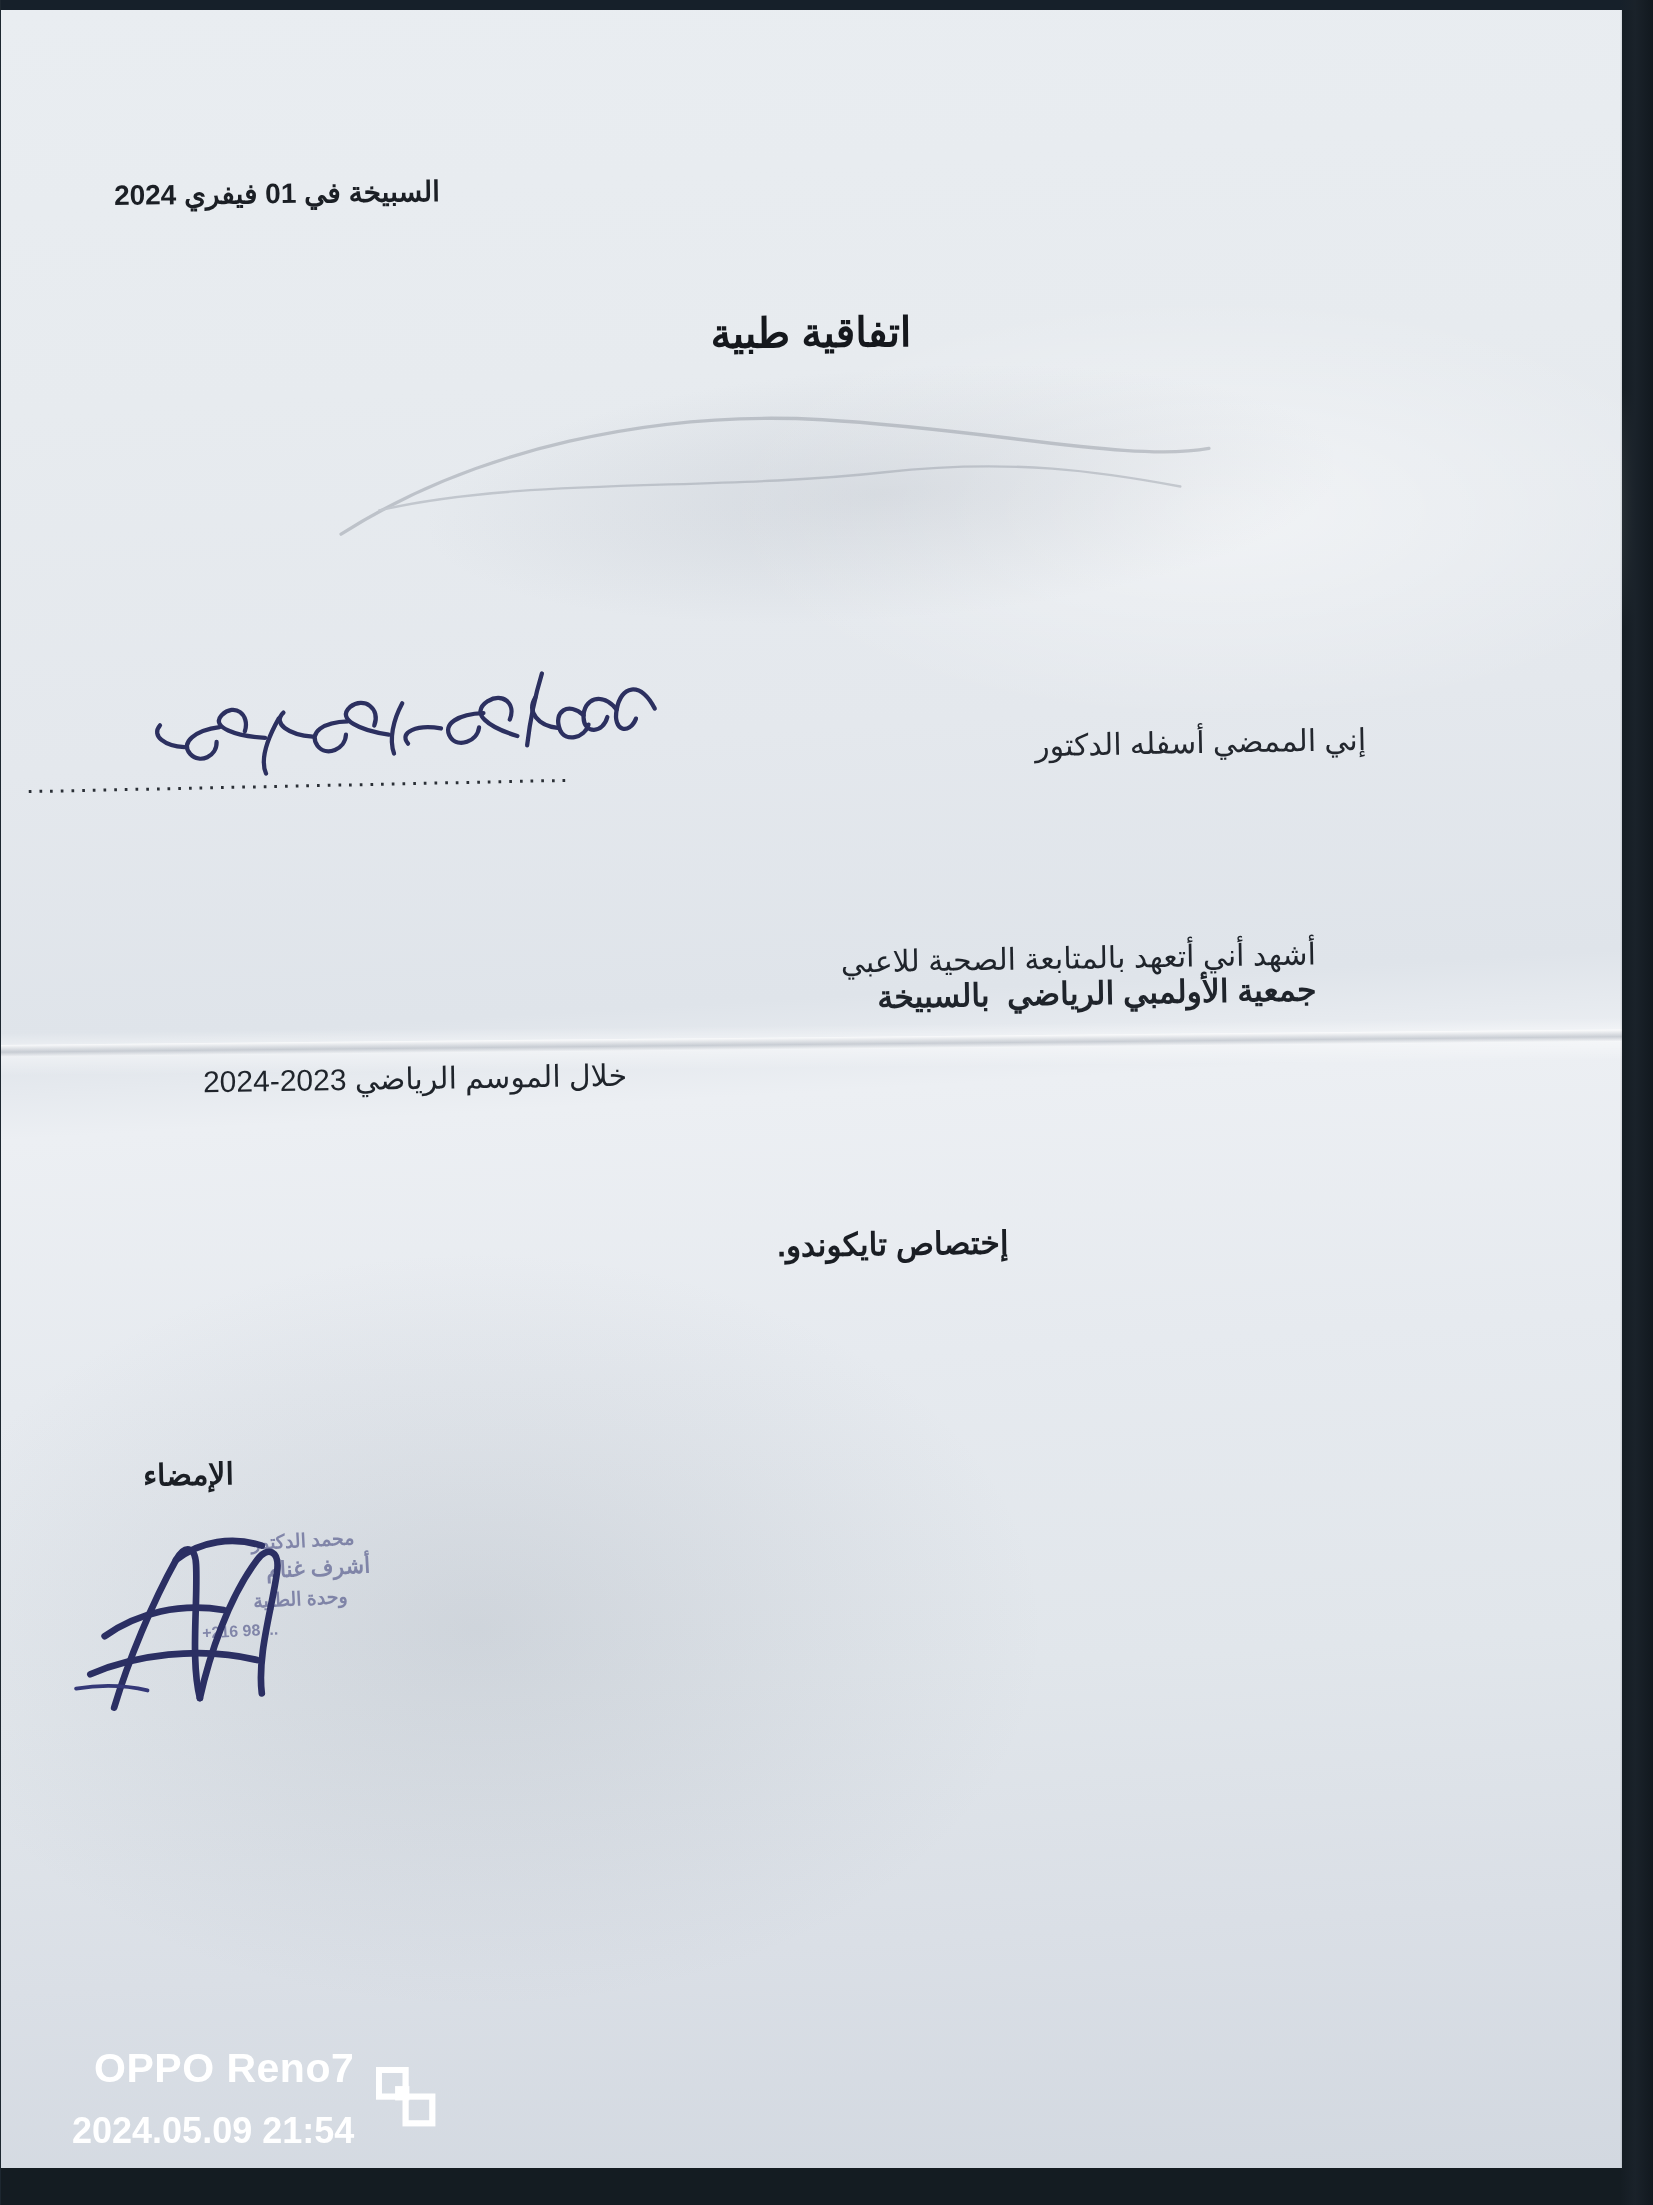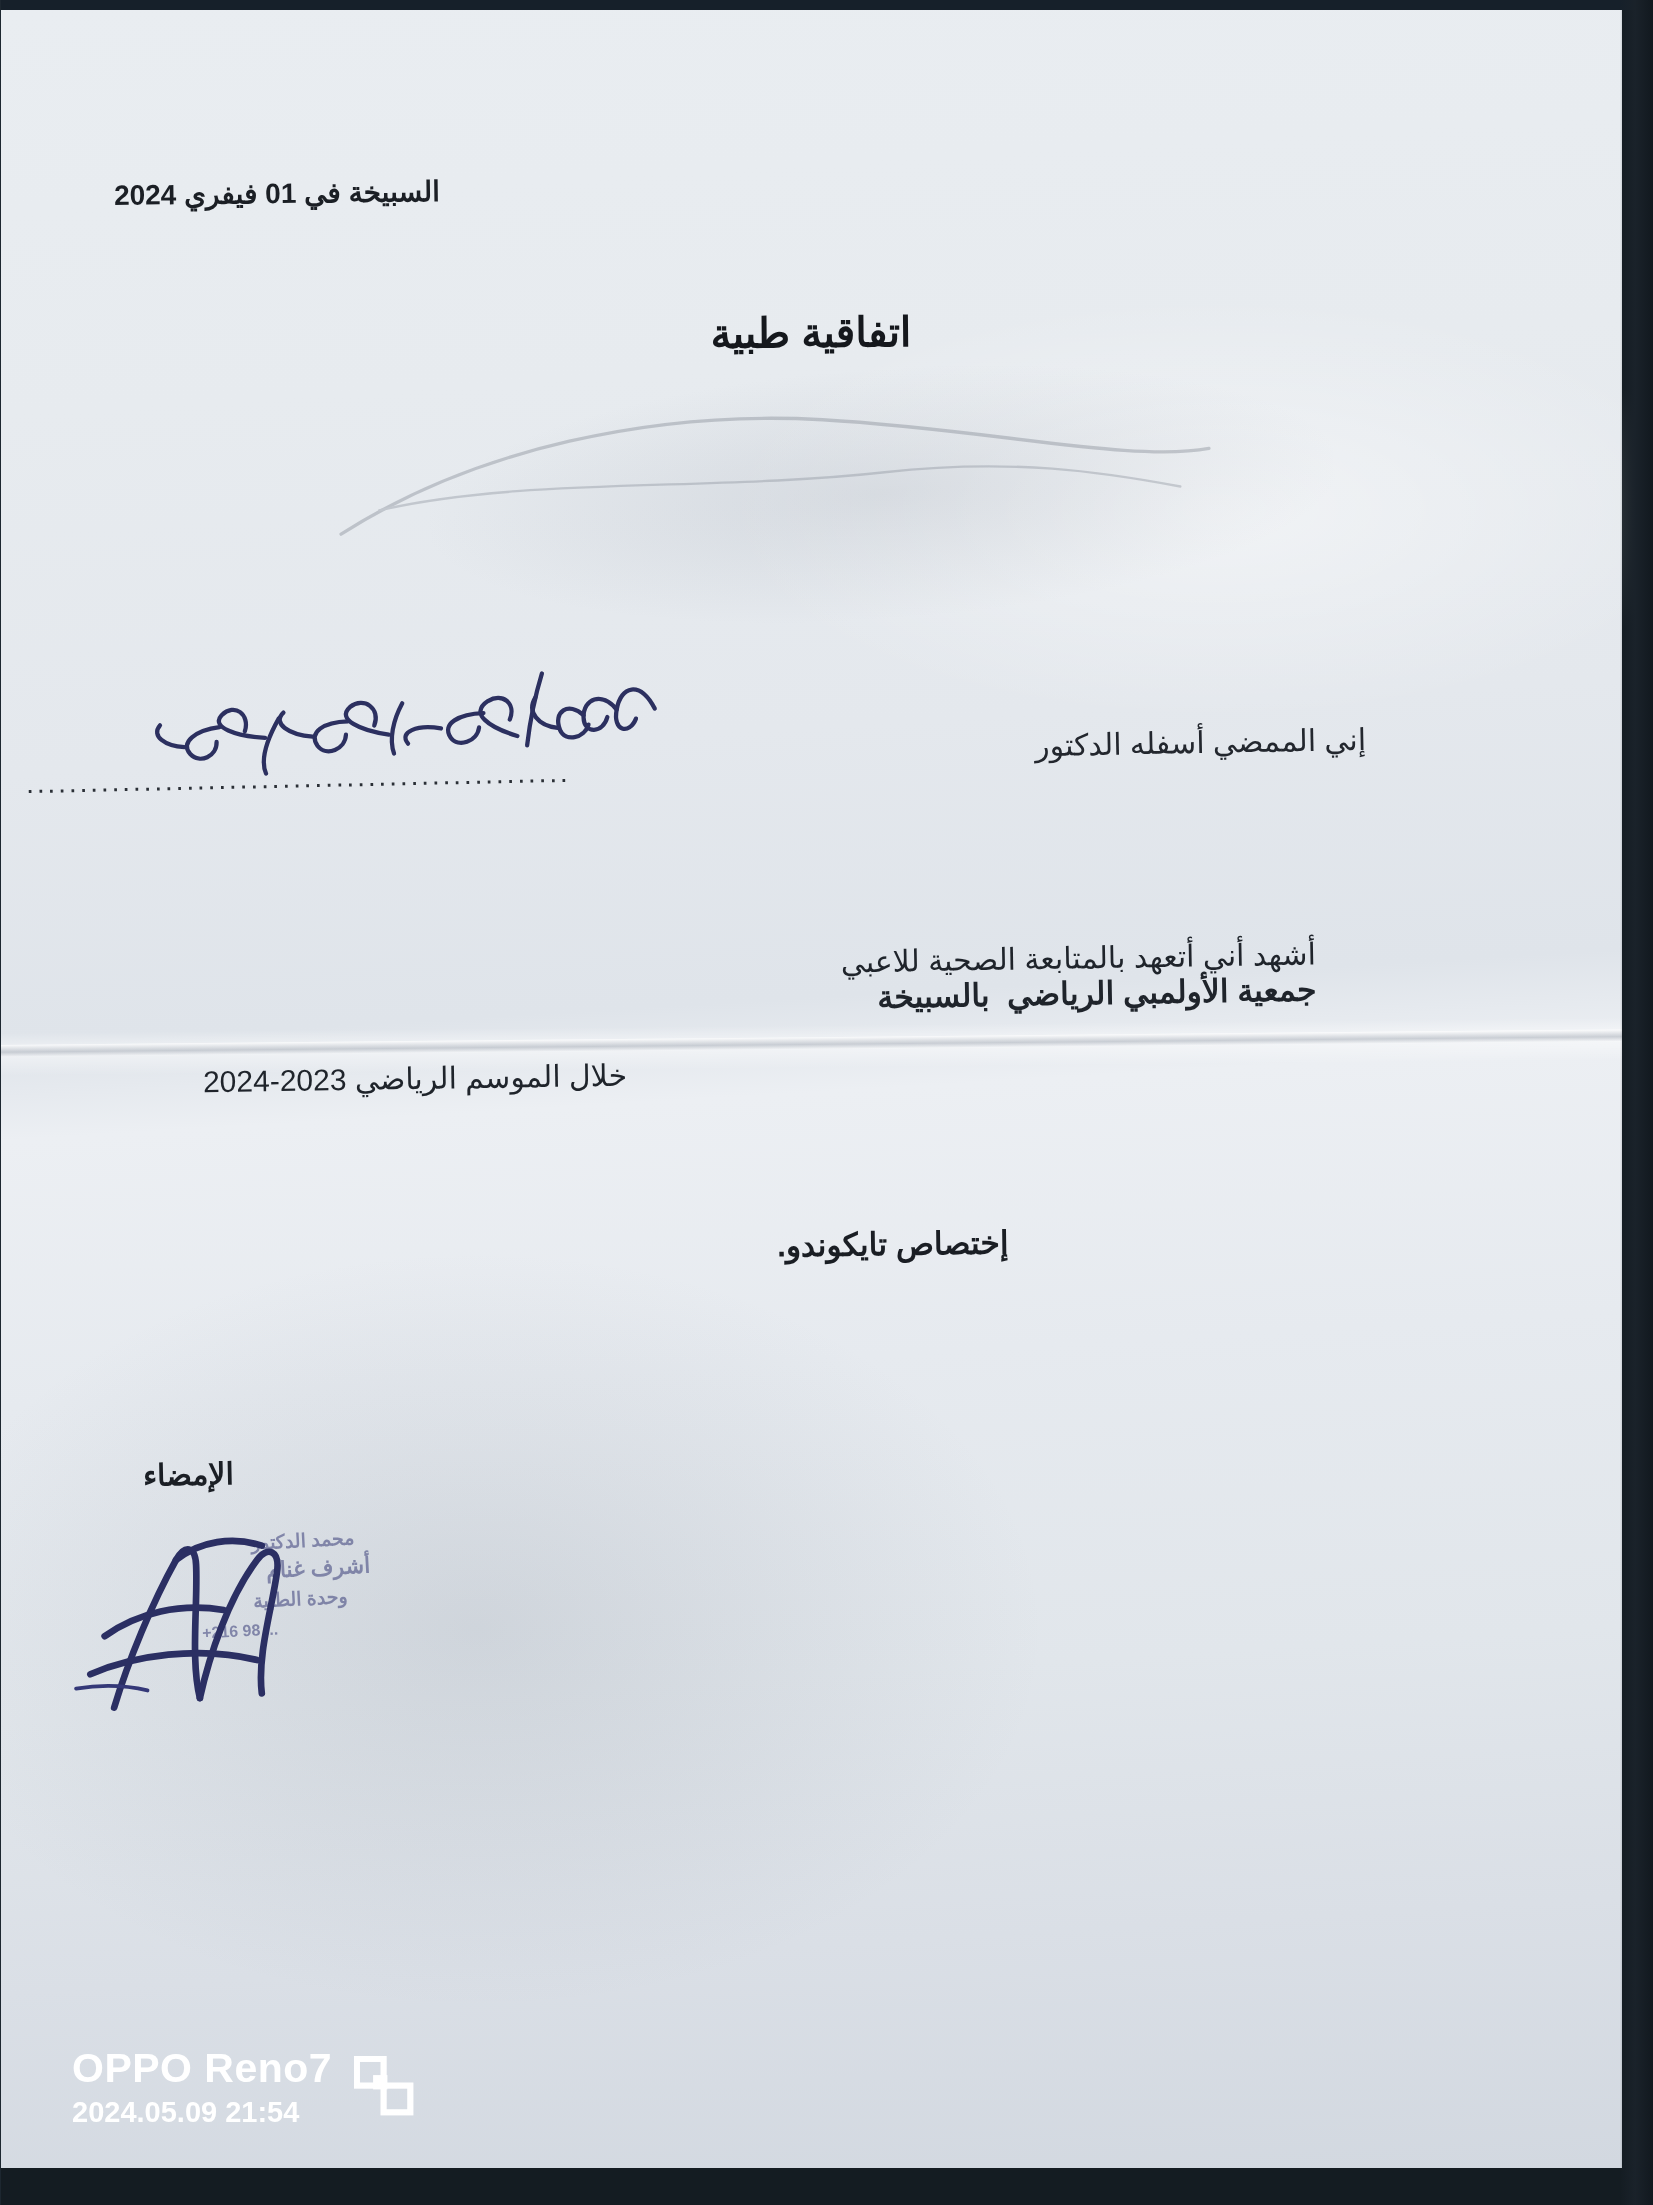--- a/index.html
+++ b/index.html
@@ -245,25 +245,25 @@
     line-height: 1.08;
   }
   .wm-model {
     font-size: 41px;
     font-weight: bold;
     letter-spacing: 0.5px;
     direction: ltr;
     text-align: right;
   }
   .wm-time {
-    font-size: 29px;
+    font-size: 36px;
     font-weight: bold;
     direction: ltr;
     text-align: left;
-    margin-top: 7px;
+    margin-top: 22px;
   }
 </style>
 </head>
 <body>
 
 <div class="photo">
 
   <div class="paper">
     <div class="shade-a"></div>
     <div class="shade-c"></div>

